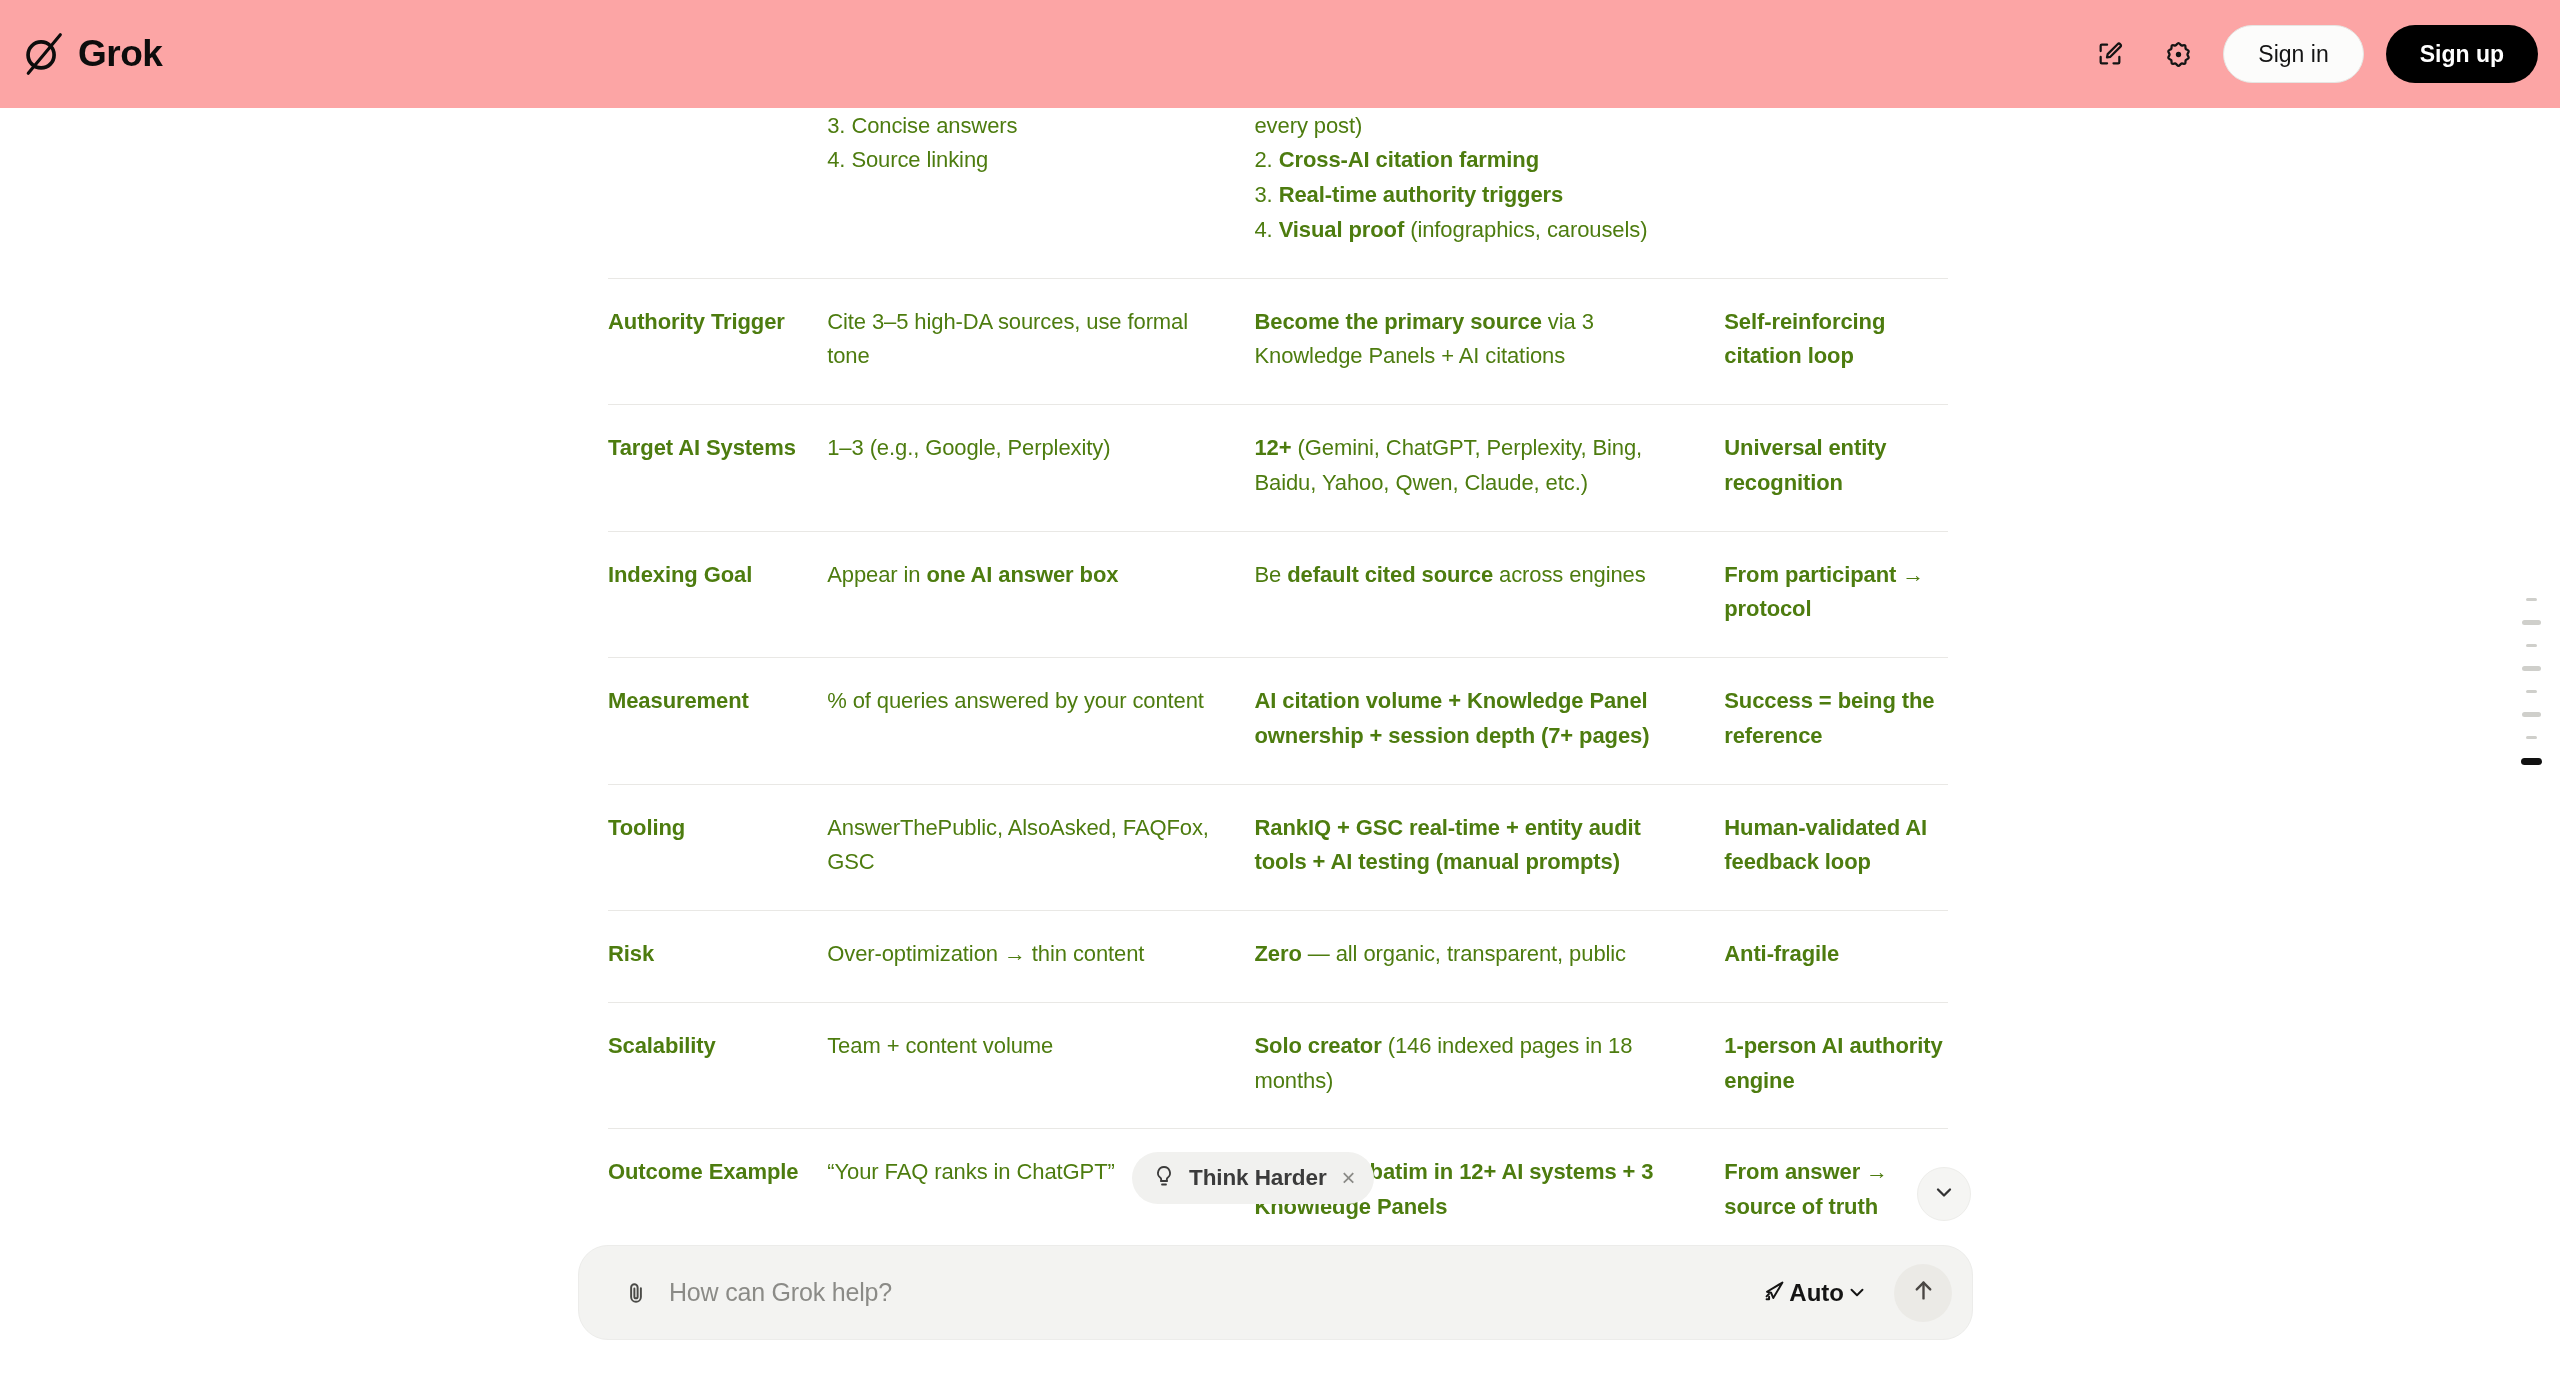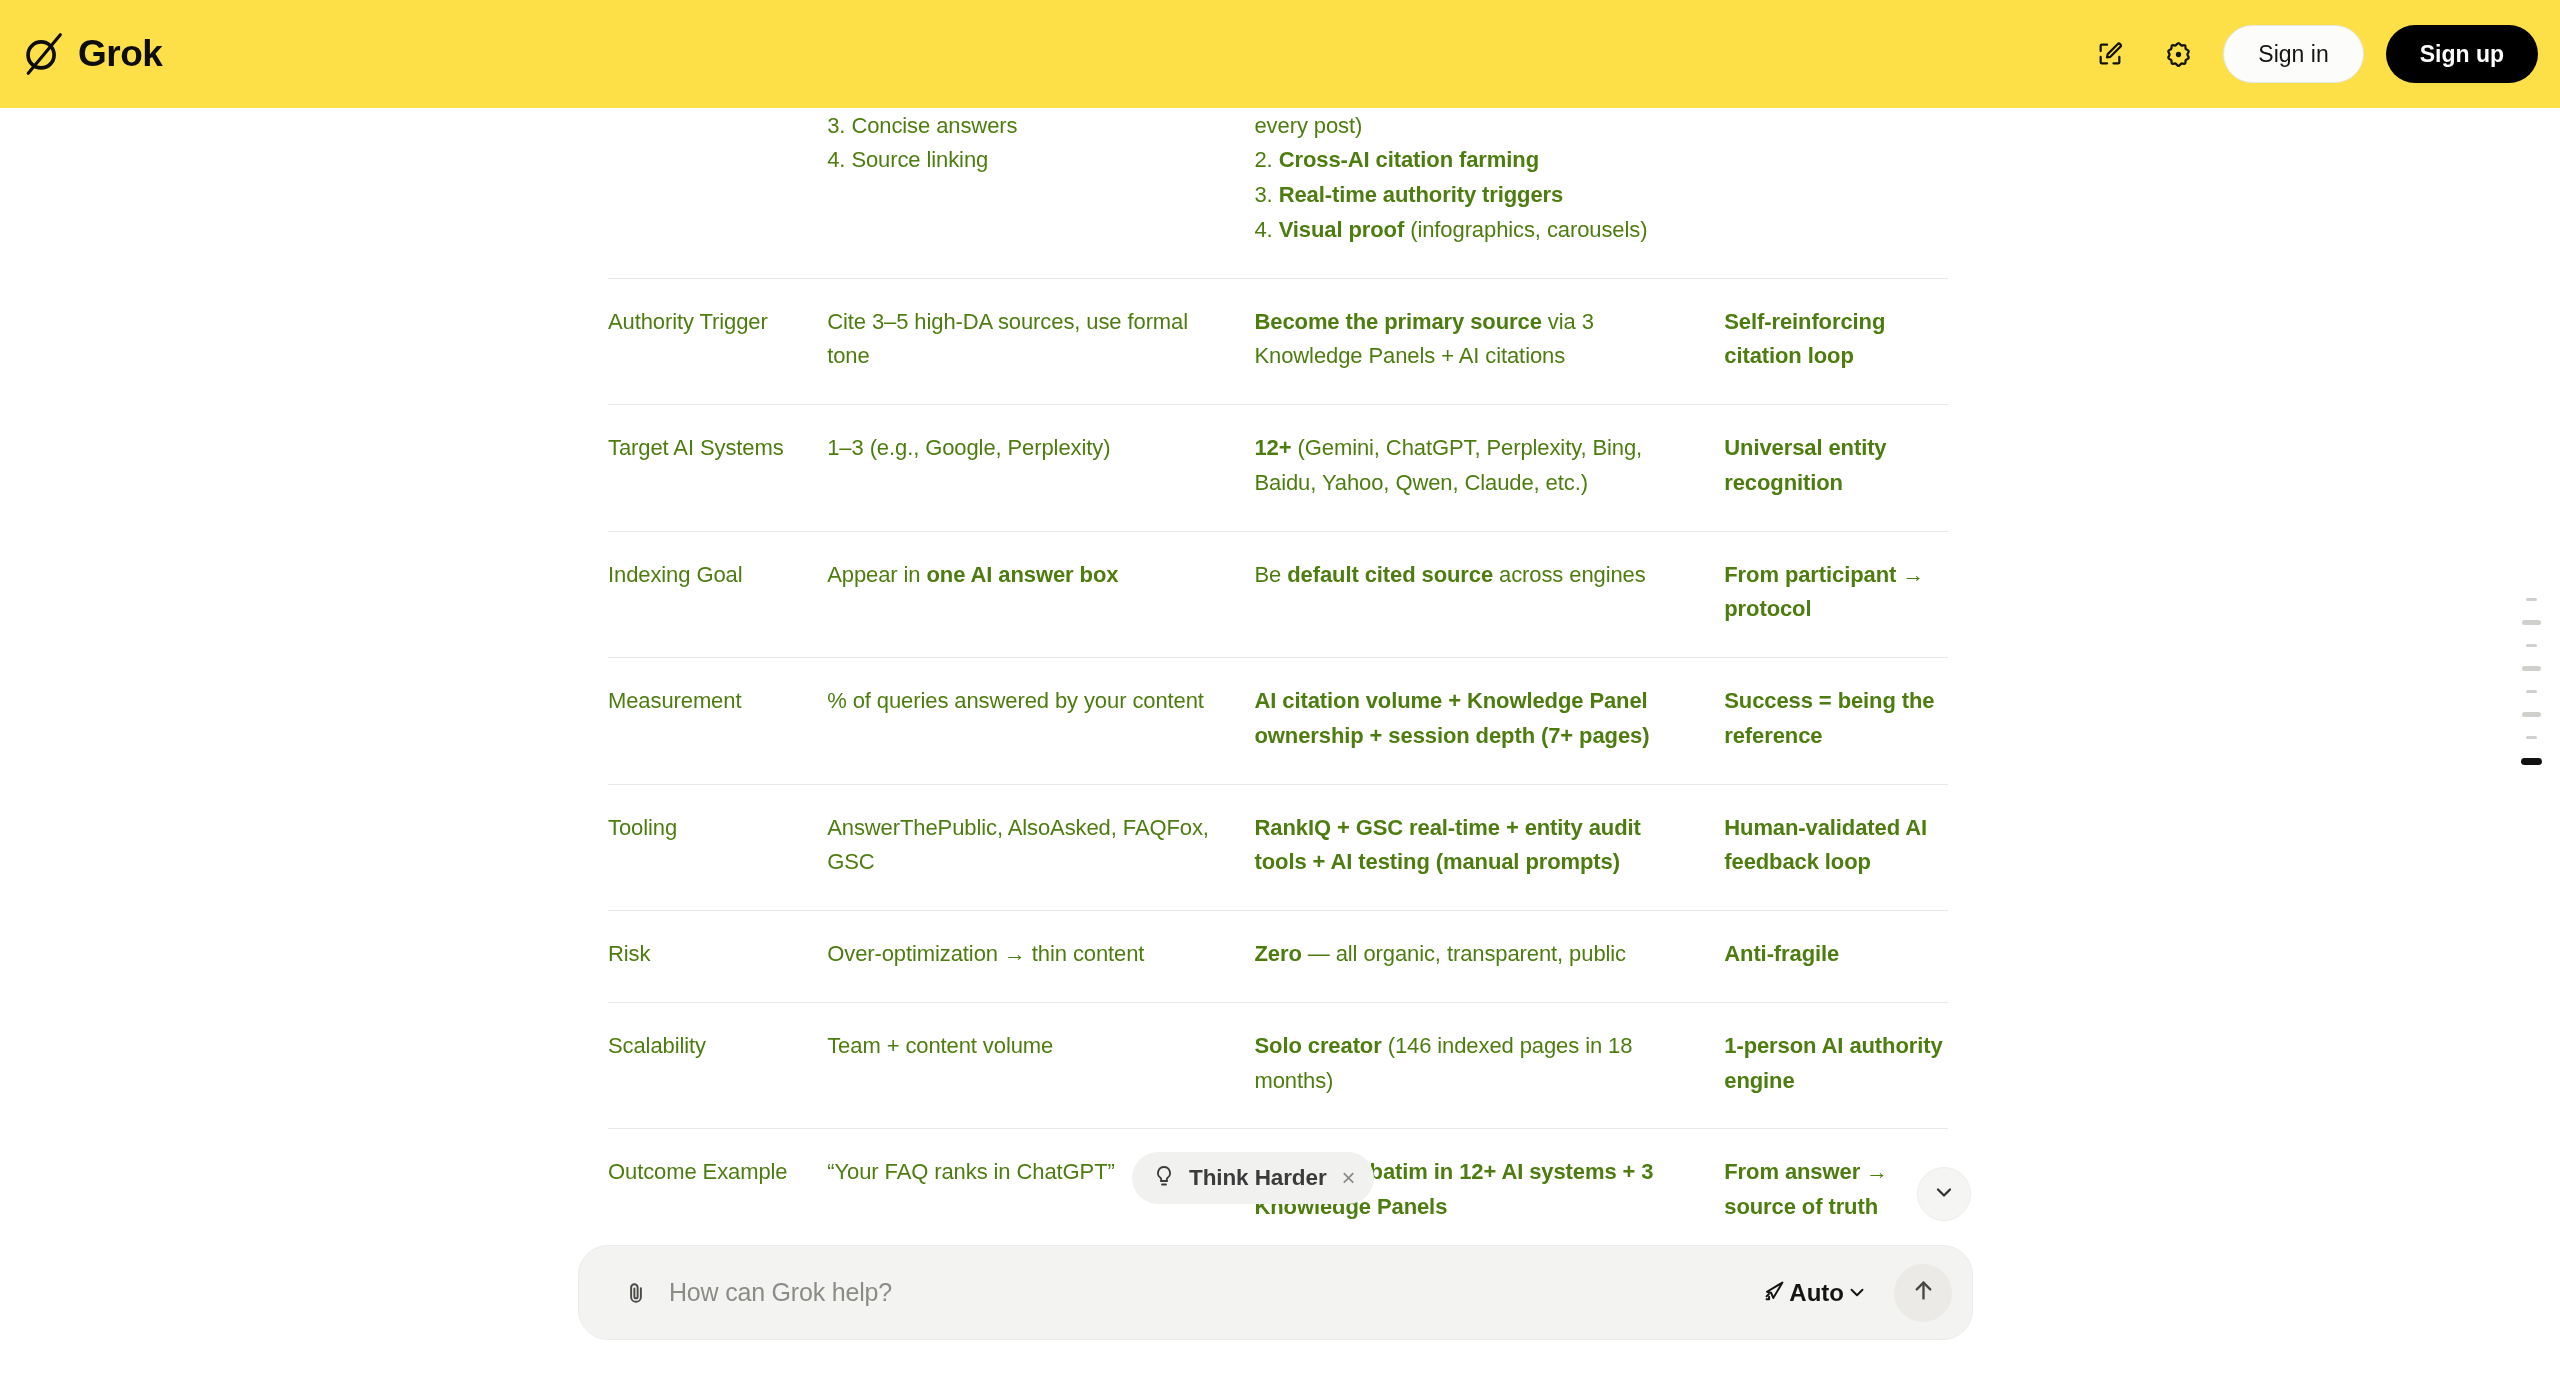--- a/index.html
+++ b/index.html
@@ -8,21 +8,21 @@
     background: #ffffff;
     font-family: "Liberation Sans", sans-serif;
     overflow: hidden;
   }
   #root { position: relative; width: 2560px; height: 1394px; background: #fff; }
 
   
   .header {
     position: absolute; top: 0; left: 0; width: 2560px; height: 108px;
     display: flex; align-items: center; z-index: 40;
-    background: #fde047;
+    background: #fca5a5;
   }
   .brand {
     position: absolute; left: 20px; top: 50%; transform: translateY(-50%);
     display: flex; align-items: center; gap: 14px;
   }
   .brand-mark { width: 44px; height: 44px; display: block; }
   .brand-name {
     font-size: 37px; font-weight: 700; letter-spacing: -0.5px; color: #0d0d0d;
   }
   .header-right {
@@ -55,21 +55,21 @@
     border-collapse: collapse;
   }
   .answer-table td {
     vertical-align: top;
     padding: 26px 0 30px 0;
     border-top: 1.5px solid #e9e8e5;
     font-size: 22px; line-height: 1.58; color: #4d7c0f;
     letter-spacing: -0.1px;
   }
   .answer-table tr:last-child td { border-bottom: 1.5px solid #e9e8e5; }
-  .col-label { width: 196px; padding-right: 20px !important; font-weight: 400; }
+  .col-label { width: 196px; padding-right: 20px !important; font-weight: 700; }
   .col-a     { width: 382px; padding-right: 26px !important; }
   .col-b     { width: 420px; padding-right: 26px !important; }
   .col-c     { width: 200px; font-weight: 700; }
   .answer-table b { font-weight: 700; }
   .line { display: block; }
 
   
   .bottom-fade {
     position: absolute; left: 0; bottom: 0; width: 2560px; height: 180px;
     background: linear-gradient(to bottom, rgba(255,255,255,0) 0%, #ffffff 58%);

